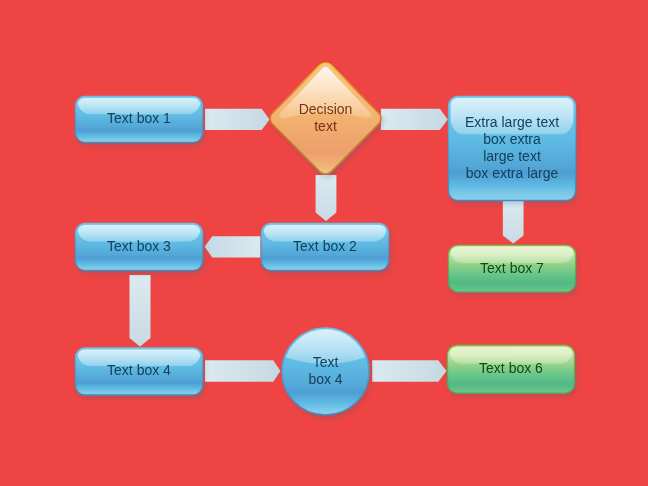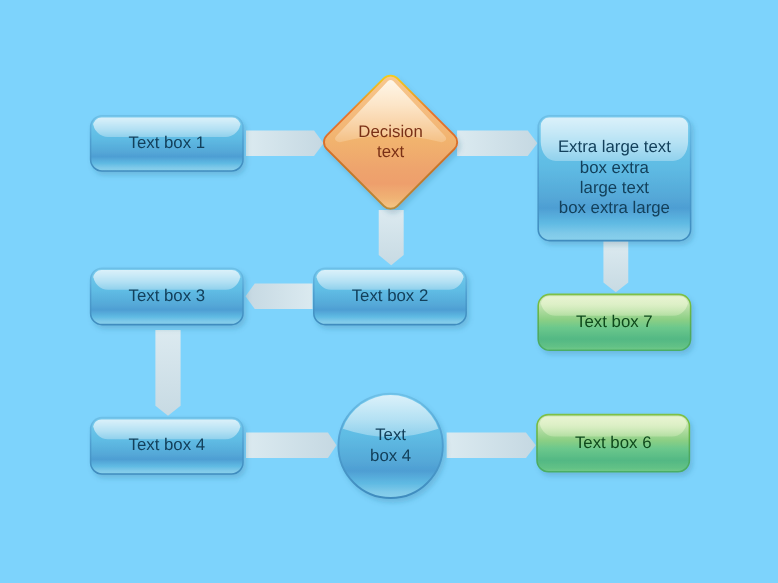--- a/index.html
+++ b/index.html
@@ -1,18 +1,18 @@
 <!DOCTYPE html>
 <html><head>
 <meta charset="utf-8">
 <title>Flowchart</title>
 <style>
   html,body{margin:0;padding:0;background:#e7f3f9;}
   body{width:648px;height:486px;font-family:"Liberation Sans",sans-serif;overflow:hidden;}
-  #stage{position:relative;width:648px;height:486px;background:#7dd3fc;}
+  #stage{position:relative;width:648px;height:486px;background:#ef4444;}
   #chart{position:absolute;left:0;top:0;}
   .node-label{font-family:"Liberation Sans",sans-serif;font-size:14px;text-anchor:middle;}
   .lbl-blue{fill:#13405b;}
   .lbl-orange{fill:#7a3016;}
   .lbl-green{fill:#0f4a1c;}
 </style>
 </head>
 <body>
 
 <div id="stage">

